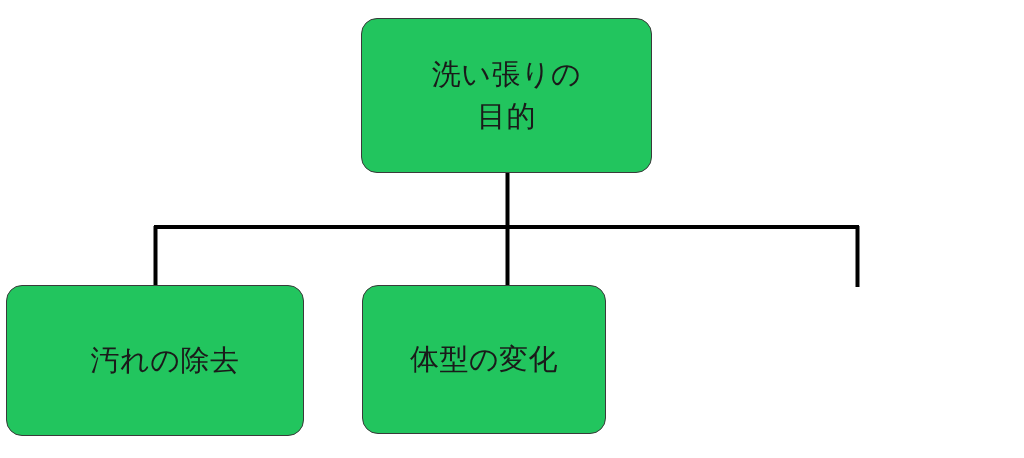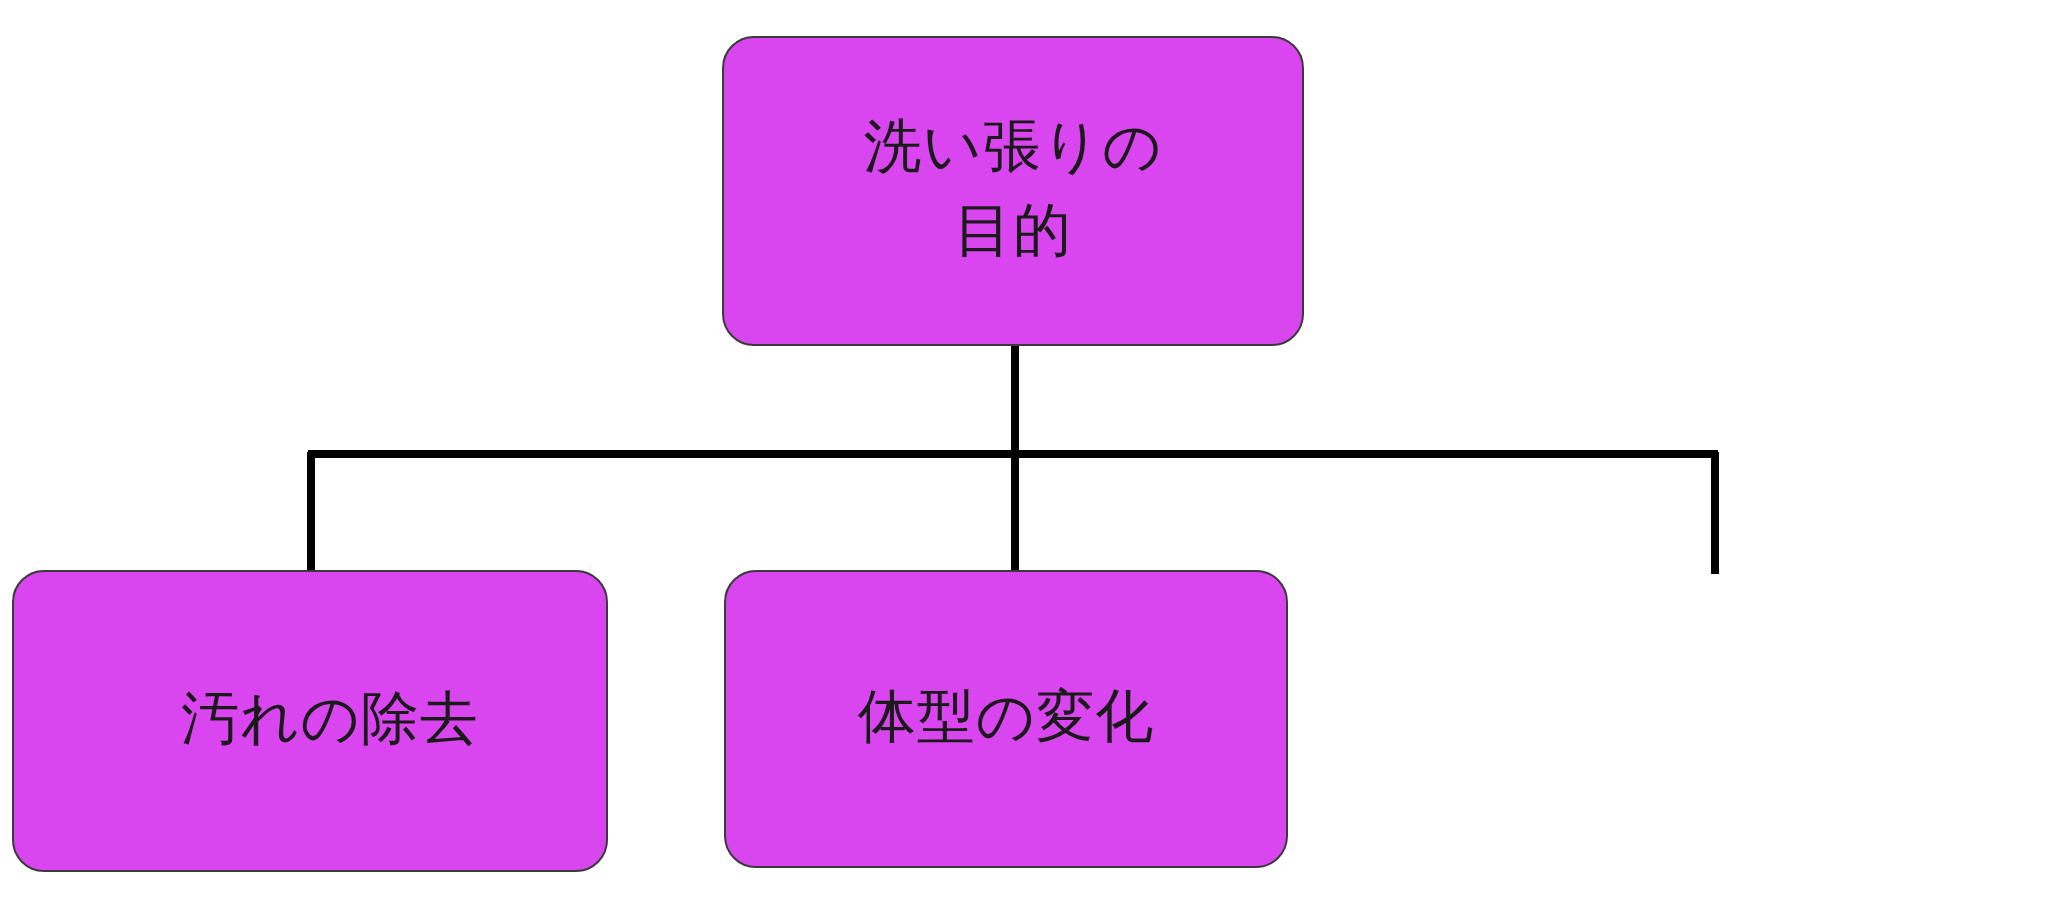--- a/index.html
+++ b/index.html
@@ -26,21 +26,21 @@
     width: 1024px;
     height: 458px;
     z-index: 1;
   }
 
   
   .node {
     position: absolute;
     z-index: 2;
     box-sizing: border-box;
-    background: #d946ef;
+    background: #22c55e;
     border: 1.6px solid #3a3a3a;
     border-radius: 16px;
     display: flex;
     align-items: center;
     justify-content: center;
     text-align: center;
   }
   .node-label {
     display: block;
     color: #1a1a1a;
@@ -60,21 +60,21 @@
   .node-child-1 {
     left: 6px;
     top: 285px;
     width: 298px;
     height: 151px;
     padding-left: 20px;
   }
   .node-child-2 {
     left: 362px;
     top: 285px;
-    width: 282px;
+    width: 244px;
     height: 149px;
   }
   .node-child-3 {
     left: 712px;
     top: 284px;
     width: 296px;
     height: 149px;
   }
 </style>
 </head>

